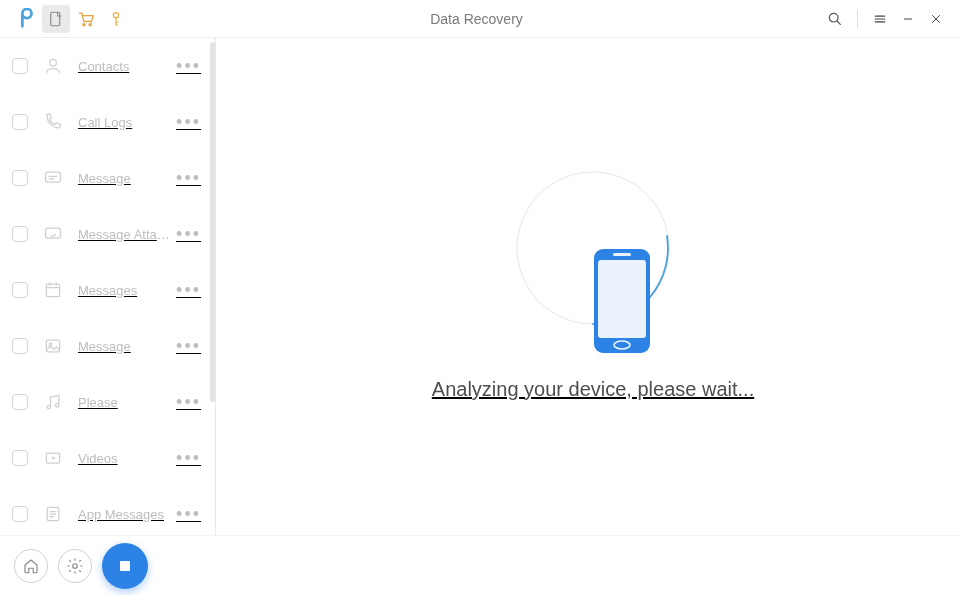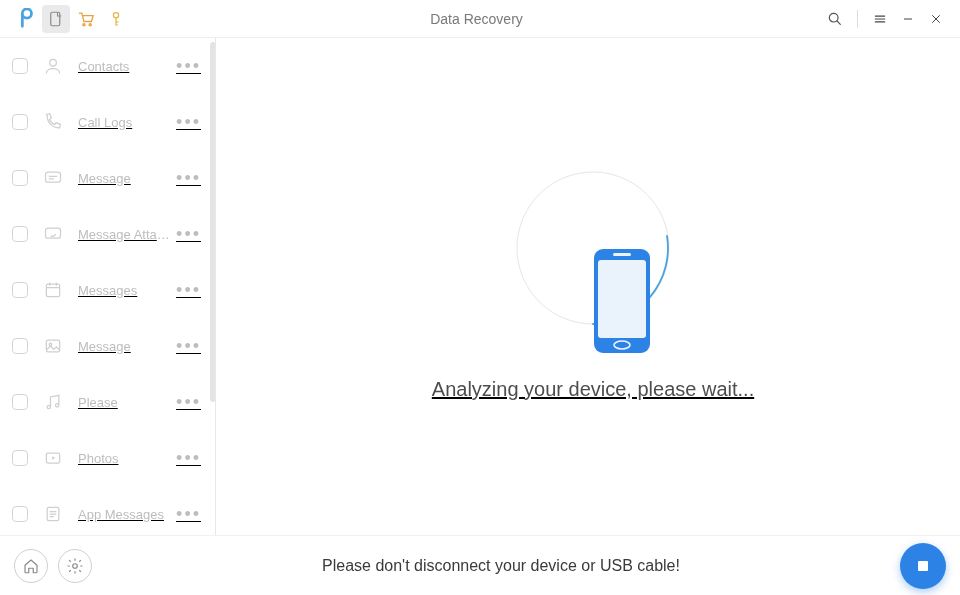--- a/index.html
+++ b/index.html
@@ -299,21 +299,21 @@
       </div>
 
       <div class="list-item">
         <div class="check"></div>
         <div class="icon-slot">
           <svg width="20" height="20" viewBox="0 0 24 24" fill="none" stroke="currentColor" stroke-width="1.5">
               <rect x="4" y="6" width="16" height="12" rx="2"></rect>
               <path d="M11 10l4 2-4 2z" fill="currentColor" stroke="none"></path>
             </svg>
         </div>
-        <div class="item-label">Photos</div>
+        <div class="item-label">Videos</div>
         <div class="dots">•••</div>
       </div>
 
       <div class="list-item">
         <div class="check"></div>
         <div class="icon-slot">
           <svg width="20" height="20" viewBox="0 0 24 24" fill="none" stroke="currentColor" stroke-width="1.5">
               <rect x="5" y="4" width="14" height="16" rx="2"></rect>
               <path d="M8 9h8M8 12h8M8 15h5"></path>
             </svg>
@@ -350,17 +350,16 @@
     <svg width="18" height="18" viewBox="0 0 24 24" fill="none" stroke="#8a8a8a" stroke-width="1.6" stroke-linejoin="round">
         <path d="M4 11l8-7 8 7v9a1 1 0 0 1-1 1h-4v-6h-6v6H5a1 1 0 0 1-1-1z"></path>
       </svg>
   </div>
   <div class="round-btn">
     <svg width="18" height="18" viewBox="0 0 24 24" fill="none" stroke="#8a8a8a" stroke-width="1.6">
         <circle cx="12" cy="12" r="3"></circle>
         <path d="M12 2v3M12 19v3M4.2 4.2l2.1 2.1M17.7 17.7l2.1 2.1M2 12h3M19 12h3M4.2 19.8l2.1-2.1M17.7 6.3l2.1-2.1"></path>
       </svg>
   </div>
-  <div class="footer-msg">Please don't disconnect your device or USB cable!</div>
   <div class="stop-btn">
     <div class="sq"></div>
   </div>
 </div>
 
 </body></html>

